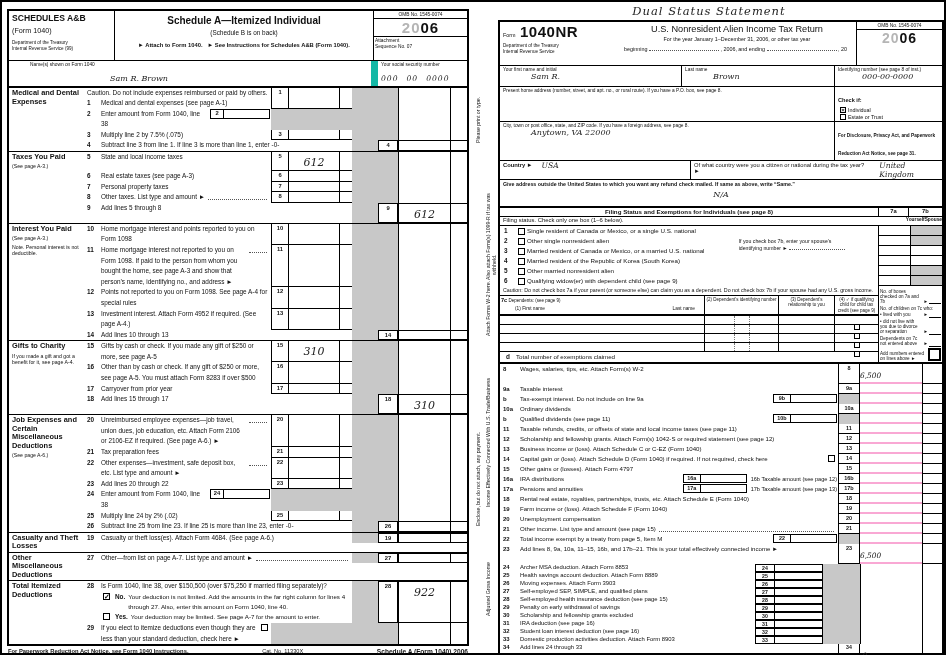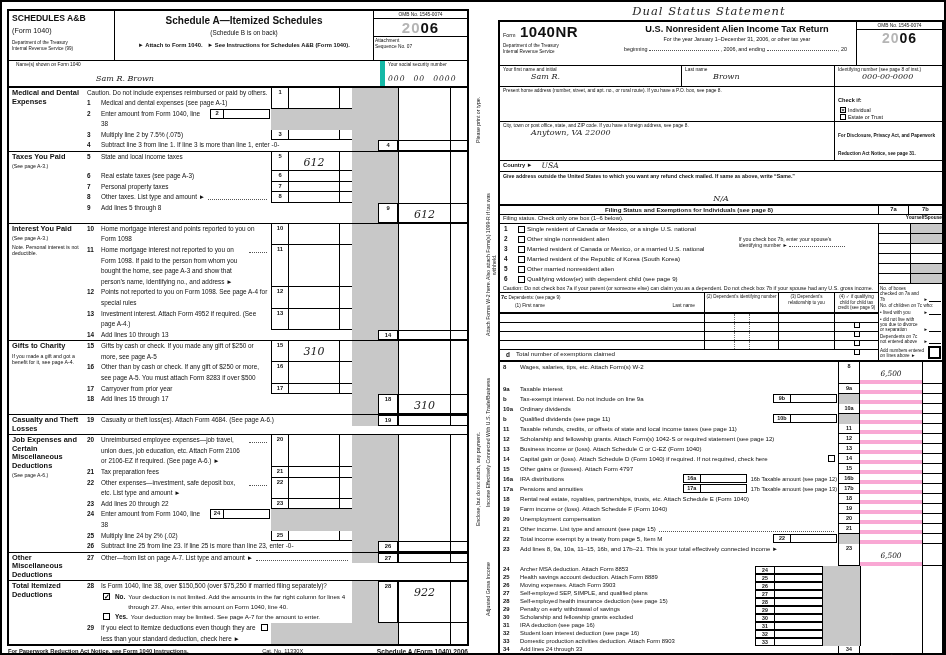--- a/index.html
+++ b/index.html
@@ -18,24 +18,24 @@
 .sah2{flex:1;text-align:center;padding:2px}
 .sah2 .t1{font-weight:bold;font-size:10px;display:block;margin-top:2px}
 .sah2 .t2{font-size:6.4px;display:block;margin-top:3px}
 .sah2 .t3{font-size:5.8px;font-weight:bold;display:block;margin-top:6px}
 .sah3{width:94px;border-left:1px solid #000;text-align:center}
 .omb{font-size:4.8px;display:block;border-bottom:1px solid #000;padding:1px}
 .year{display:block;font-size:15px;font-weight:bold;letter-spacing:1px}
 .year .y1{color:#b5b5b5}
 .attseq{font-size:4.8px;display:block;border-top:1px solid #000;padding:1px;line-height:1.3;text-align:left}
 .sanr{display:flex;border-bottom:2px solid #000;min-height:20px}
-.sanl{flex:1;padding:1px 7px;position:relative}
+.sanl{flex:1;padding:1px 21px;position:relative}
 .flabel{font-size:4.8px;display:block}
 .sanl .hw{font-size:8px;margin-left:80px}
-.ssncell{width:87px;border-left:5px solid #14b8a6;padding:1px 3px}
+.ssncell{width:96px;border-left:7px solid #14b8a6;padding:1px 3px}
 .ssncell .hw{font-size:7.6px;letter-spacing:1px}
 .ssncell .hw span{margin-right:8px}
 
 .sec{display:flex;border-top:1px solid #000;align-items:flex-start}
 .sec:first-child{border-top:none}
 .sb{width:76px;padding:1px 3px}
 .sbl{font-weight:bold;font-size:7.4px;line-height:1.15;display:block}
 .sbn{font-size:5.2px;display:block;margin-top:2px;line-height:1.2}
 .secbody{flex:1;display:flex;flex-direction:column}
 .arow{display:flex;align-items:stretch;min-height:10px}
@@ -71,21 +71,21 @@
 .nr{position:absolute;left:472px;top:0;width:470px}
 .hwt{font-size:11.5px;text-align:center;padding:2px 0;letter-spacing:1px}
 .nrbox{margin-left:24px;border:2px solid #000}
 .vt{position:absolute;writing-mode:vertical-rl;transform:rotate(180deg);font-size:5.2px;text-align:center;line-height:1.15;width:11px}
 .nrh{display:flex;border-bottom:1px solid #000;min-height:44px}
 .nrh1{width:118px;padding:1px 3px}
 .nrh1 .fl{font-size:5.4px}
 .nrh1 .fn{font-size:15px;font-weight:bold;letter-spacing:.5px}
 .nrh1 .dep{font-size:4.6px;line-height:1.25;display:block;margin-top:2px}
 .nrh2{flex:1;text-align:center;padding:2px}
-.nrh2 .t1{font-weight:bold;font-size:9.2px;display:block}
+.nrh2 .t1{font-weight:normal;font-size:9.2px;display:block}
 .nrh2 .t2{font-size:5.4px;display:block;margin-top:2px}
 .nrh2 .t3{font-size:5.4px;display:block;margin-top:4px;text-align:left;padding-left:4px}
 .nrh2 .gap{display:inline-block;width:70px;border-bottom:1px dotted #555}
 .nrh3{width:86px;border-left:1px solid #000;text-align:center}
 .nrr{display:flex;border-bottom:1px solid #000;min-height:21px}
 .fc{padding:1px 3px;position:relative}
 .fc .hw{font-size:8px;display:block;margin-left:28px}
 .fc1{flex:1.2}.fc2{flex:1;border-left:1px solid #000}.fc3{width:108px;border-left:1px solid #000}
 .fc3 .hw{margin-left:24px}
 .chkrow{display:flex;align-items:center;font-size:5.4px;margin-top:1px}
@@ -94,21 +94,21 @@
 .privacy{font-weight:bold;font-size:4.7px;line-height:1.25}
 .crow{display:flex;border-bottom:1px solid #000;min-height:11px}
 .crow .lab{font-weight:bold;font-size:5.8px;padding:1px 3px}
 .crow .hw{font-size:7.6px;margin-left:6px}
 .ccell1{width:190px;display:flex}.ccell2{flex:1;border-left:1px solid #000;display:flex}
 .ccell2 .lab{font-weight:normal}
 .rrow{display:flex;border-bottom:2px solid #000;min-height:28px}
 .rc{flex:1;padding:1px 3px}
 .rc+.rc{border-left:1px solid #000}
 .rc .lab{font-size:5.3px;font-weight:bold;line-height:1.25;display:block}
-.rc .hw{font-size:8px;display:block;text-align:center;margin-top:14px}
+.rc .hw{font-size:8px;display:block;text-align:center;margin-top:2px}
 .fsz{position:relative}
 .band{display:flex;border-bottom:1px solid #000;height:9px;font-size:6.2px}
 .band .bt{flex:1;text-align:center;font-weight:bold}
 .band .b7{width:30px;border-left:1px solid #000;text-align:center;font-weight:bold;font-size:5.8px}
 .band .b7b{width:34px;border-left:1px solid #000;text-align:center;font-weight:bold;font-size:5.8px}
 .band2{display:flex;border-bottom:1px solid #000;height:9px;font-size:5.9px}
 .band2 .bt{flex:1;padding-left:3px}
 .band2 .b7,.band2 .b7b{font-weight:bold;font-size:4.8px}
 .fsrows{padding-right:64px}
 .fsrow{display:flex;height:10px;align-items:center}
@@ -149,21 +149,21 @@
 .nrow{display:flex;align-items:stretch;min-height:10px}
 .nrow .desc{padding-left:3px}
 .nrow .lnum{width:17px;font-size:6px;line-height:10px}
 .nrow .lt{font-size:6.1px;line-height:10px}
 .nib{display:flex;flex:none;height:9px;margin-left:4px}
 .nibn{width:18px;border:1px solid #000;font-size:5.4px;font-weight:bold;text-align:center}
 .niamt{width:46px;border:1px solid #000;border-left:none}
 .tail{flex:none;font-size:5.6px;line-height:10px;margin-left:4px}
 .nbn{flex:none;width:22px;border-left:1px solid #000;border-right:1px solid #000;border-bottom:1px solid #000;font-weight:bold;font-size:5.5px;text-align:center;padding-top:1px}
 .nbn.gray{background:#c8c8c8;border-bottom:none}
-.namt{flex:none;width:62px;border-bottom:4px solid #f9a8d4;text-align:center}
+.namt{flex:none;width:62px;border-bottom:2px solid #f9a8d4;text-align:left}
 .namt .hw,.na2 .hw{font-size:7.4px;line-height:9px}
 .ncts{flex:none;width:20px;border-left:1px solid #000;border-bottom:1px solid #000}
 .ibn2{flex:none;width:20px;border:1px solid #000;font-weight:bold;font-size:5.5px;text-align:center}
 .iamt2{flex:none;width:48px;border:1px solid #000;border-left:none}
 .ngz{flex:none;width:37px;background:#c8c8c8}
 .na2{flex:none;width:62px;border-left:1px solid #000;text-align:center}
 .nc2{flex:none;width:20px;border-left:1px solid #000}
 .agiz .nrow{min-height:8px}
 .agiz .lt,.agiz .lnum{font-size:5.9px;line-height:7.8px}
 .agiz .nbn,.agiz .ibn2{font-size:5.2px;padding-top:0}
@@ -180,21 +180,21 @@
         <div class="sah1">
           <span class="t1">SCHEDULES A&amp;B</span>
           <span class="t2">(Form 1040)</span>
           <span class="t3">
             <span>Department of the Treasury</span><br>
             <span>Internal Revenue Service</span>
             <span>(99)</span>
           </span>
         </div>
         <div class="sah2">
-          <span class="t1">Schedule A—Itemized Schedules</span>
+          <span class="t1">Schedule A—Itemized Individual</span>
           <span class="t2">(Schedule B is on back)</span>
           <span class="t3">
             <span>► Attach to Form 1040.</span>&nbsp;&nbsp;
             <span>► See Instructions for Schedules A&amp;B (Form 1040).</span>
           </span>
         </div>
         <div class="sah3">
           <span class="omb">OMB No. 1545-0074</span>
           <span class="year"><span class="y1">20</span><span>06</span></span>
           <span class="attseq">
@@ -489,39 +489,20 @@
                 </div>
                 <span class="gzS"></span>
                 <span class="bn2">18</span>
                 <span class="a2 bb"><span class="hw">310</span></span>
                 <span class="c2 bb"></span>
               </div>
             </div>
           </div>
           <div class="sec">
             <div class="sb">
-              <span class="sbl">Casualty and Theft Losses</span>
-            </div>
-            <div class="secbody">
-              <div class="arow">
-                <div class="desc">
-                  <div class="dmain">
-                    <span class="lnum">19</span>
-                    <span class="lt">Casualty or theft loss(es). Attach Form 4684. (See page A-6.)</span>
-                  </div>
-                </div>
-                <span class="gzS"></span>
-                <span class="bn2">19</span>
-                <span class="a2 bb"></span>
-                <span class="c2 bb"></span>
-              </div>
-            </div>
-          </div>
-          <div class="sec">
-            <div class="sb">
               <span class="sbl">Job Expenses and Certain Miscellaneous Deductions</span>
               <span class="sbn">(See page A-6.)</span>
             </div>
             <div class="secbody">
               <div class="arow">
                 <div class="desc">
                   <div class="dmain hasfill">
                     <span class="lnum">20</span>
                     <span class="lt">Unreimbursed employee expenses—job travel, union dues, job education, etc. Attach Form 2106 or 2106-EZ if required. (See page A-6.) ►</span>
                     <span class="fillseg"></span>
@@ -608,20 +589,39 @@
               </div>
               <div class="arow">
                 <div class="desc">
                   <div class="dmain">
                     <span class="lnum">26</span>
                     <span class="lt">Subtract line 25 from line 23. If line 25 is more than line 23, enter -0-</span>
                   </div>
                 </div>
                 <span class="gzS"></span>
                 <span class="bn2">26</span>
+                <span class="a2 bb"></span>
+                <span class="c2 bb"></span>
+              </div>
+            </div>
+          </div>
+          <div class="sec">
+            <div class="sb">
+              <span class="sbl">Casualty and Theft Losses</span>
+            </div>
+            <div class="secbody">
+              <div class="arow">
+                <div class="desc">
+                  <div class="dmain">
+                    <span class="lnum">19</span>
+                    <span class="lt">Casualty or theft loss(es). Attach Form 4684. (See page A-6.)</span>
+                  </div>
+                </div>
+                <span class="gzS"></span>
+                <span class="bn2">19</span>
                 <span class="a2 bb"></span>
                 <span class="c2 bb"></span>
               </div>
             </div>
           </div>
           <div class="sec">
             <div class="sb">
               <span class="sbl">Other Miscellaneous Deductions</span>
             </div>
             <div class="secbody">
@@ -766,20 +766,24 @@
         <div class="fc fc3">
           <span class="privacy">For Disclosure, Privacy Act, and Paperwork Reduction Act Notice, see page 31.</span>
         </div>
       </div>
 
       <div class="crow">
         <div class="ccell1">
           <span class="lab">Country ►</span>
           <span class="hw">USA</span>
         </div>
+        <div class="ccell2">
+          <span class="lab">Of what country were you a citizen or national during the tax year? ►</span>
+          <span class="hw">United Kingdom</span>
+        </div>
       </div>
 
       <div class="rrow">
         <div class="rc">
           <span class="lab">Give address outside the United States to which you want any refund check mailed. If same as above, write “Same.”</span>
           <span class="hw">N/A</span>
         </div>
       </div>
 
       <div class="fsz">

